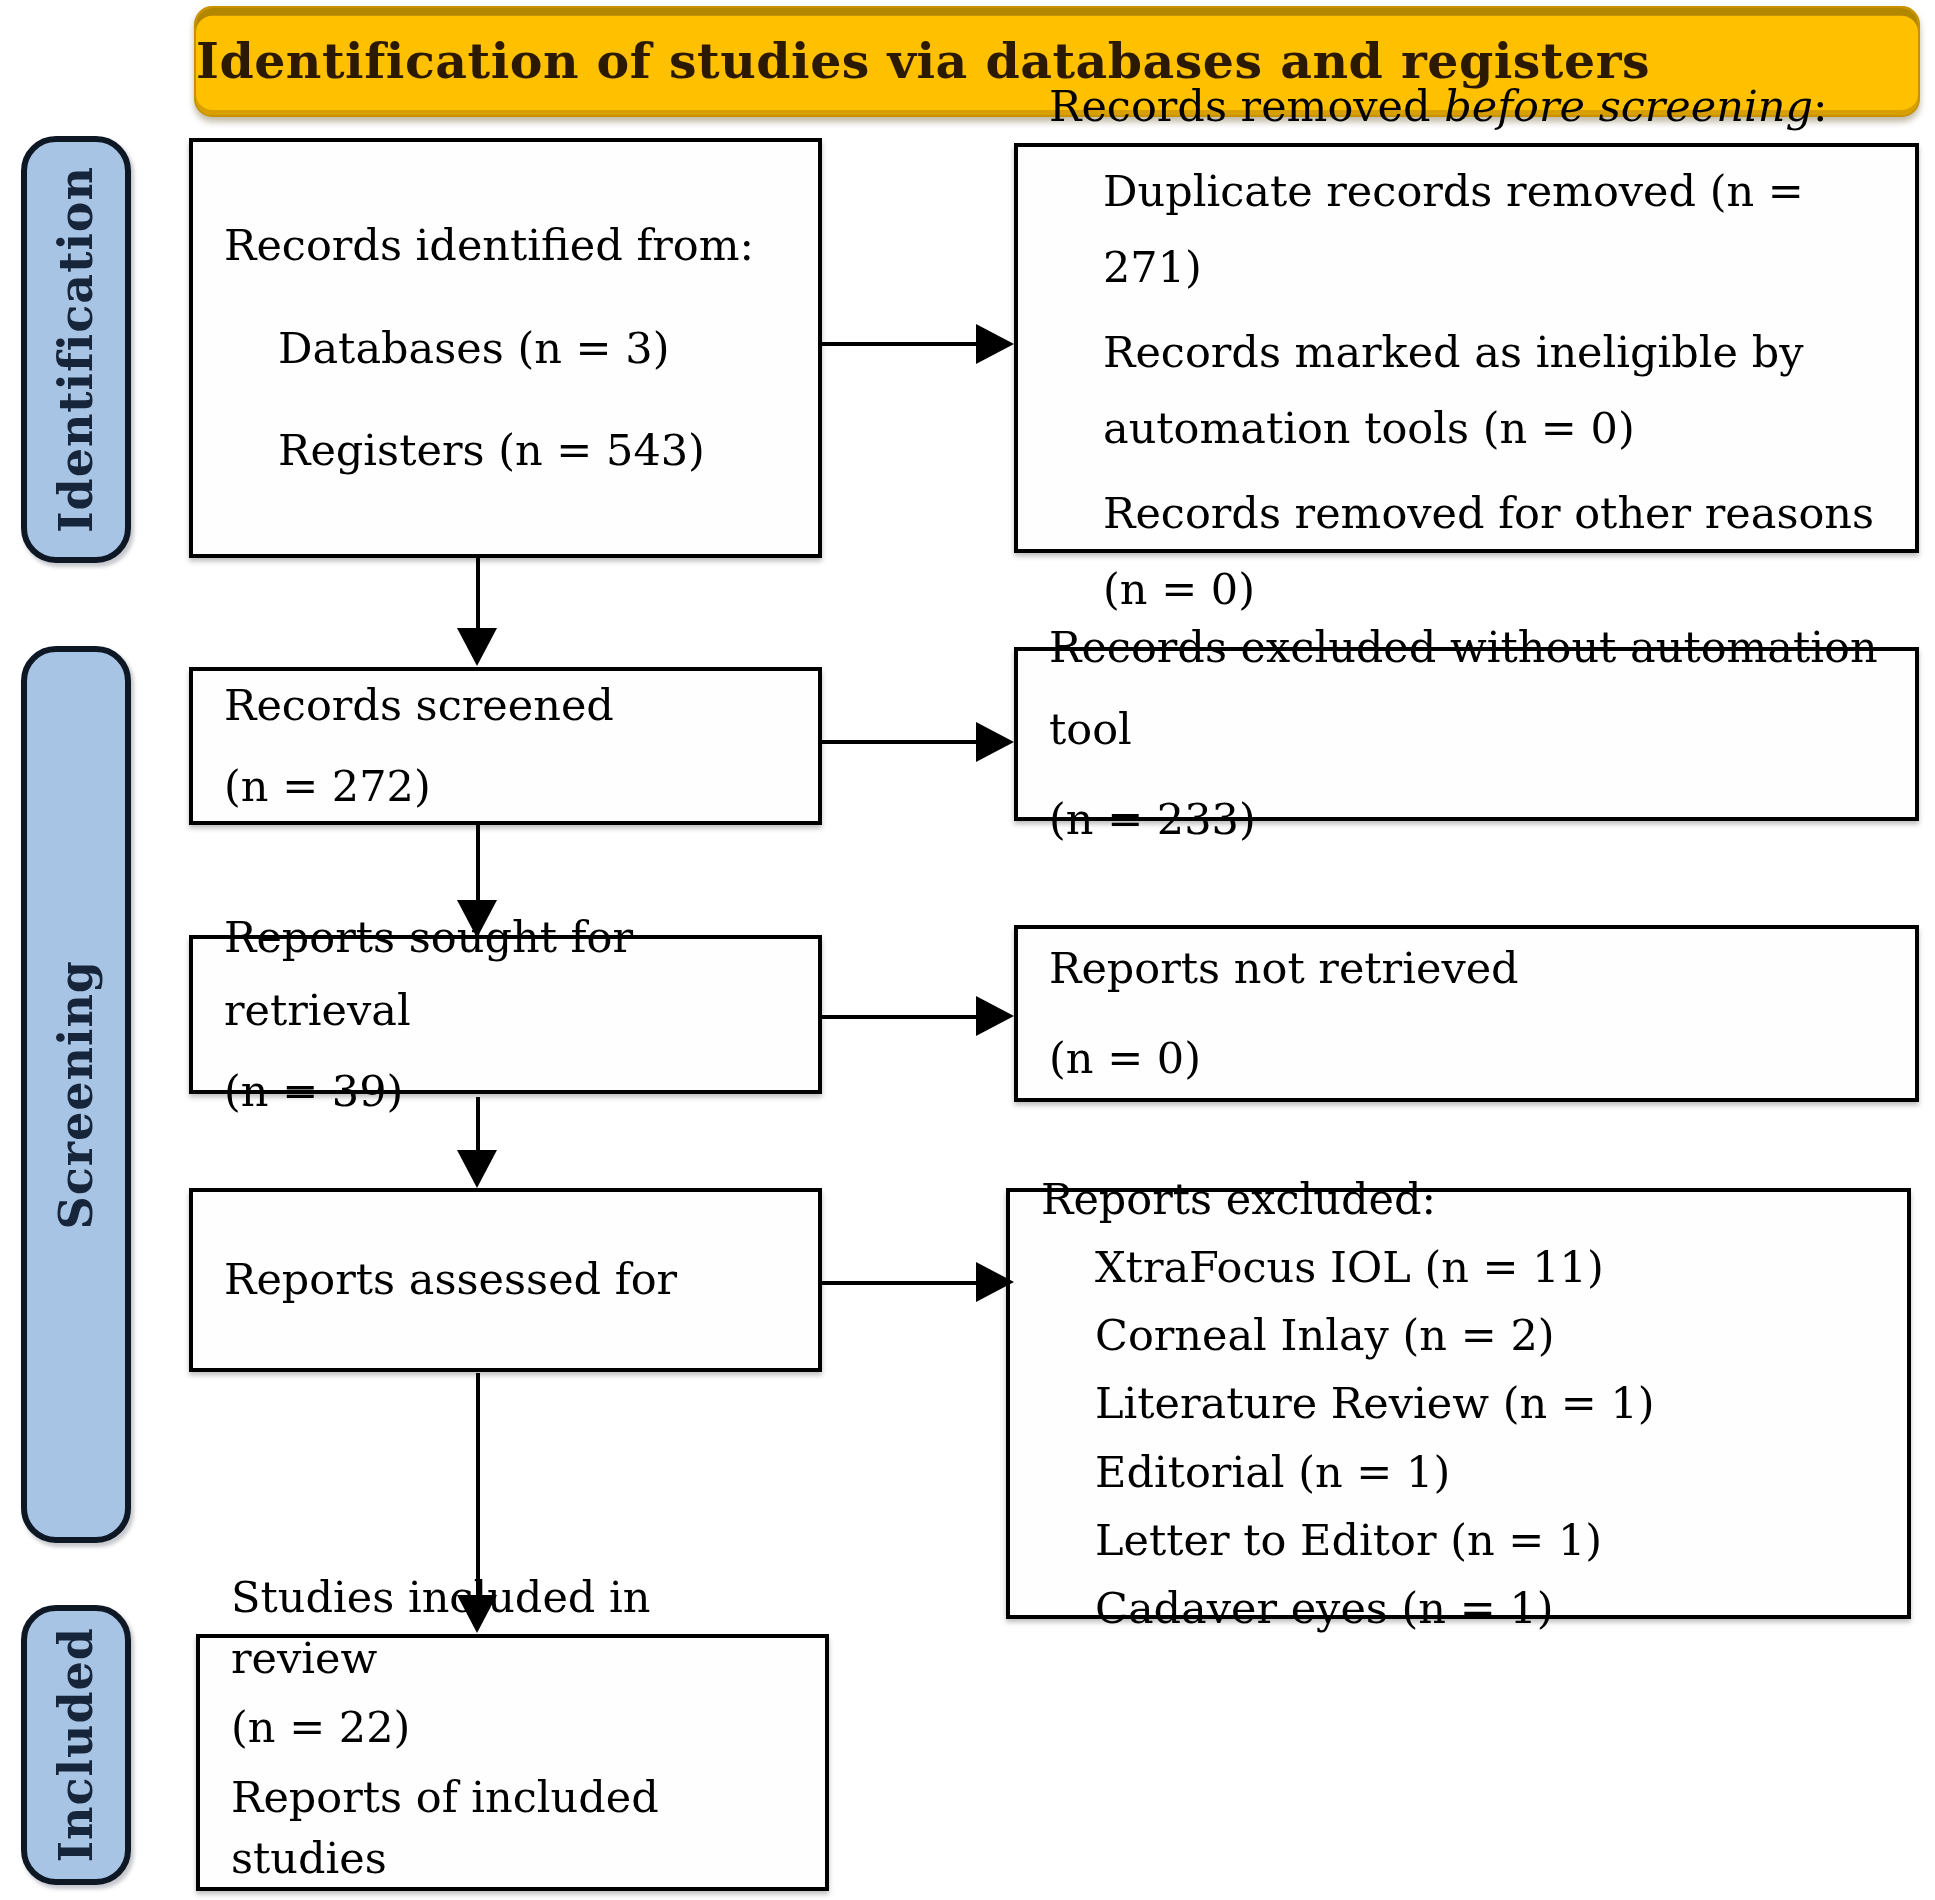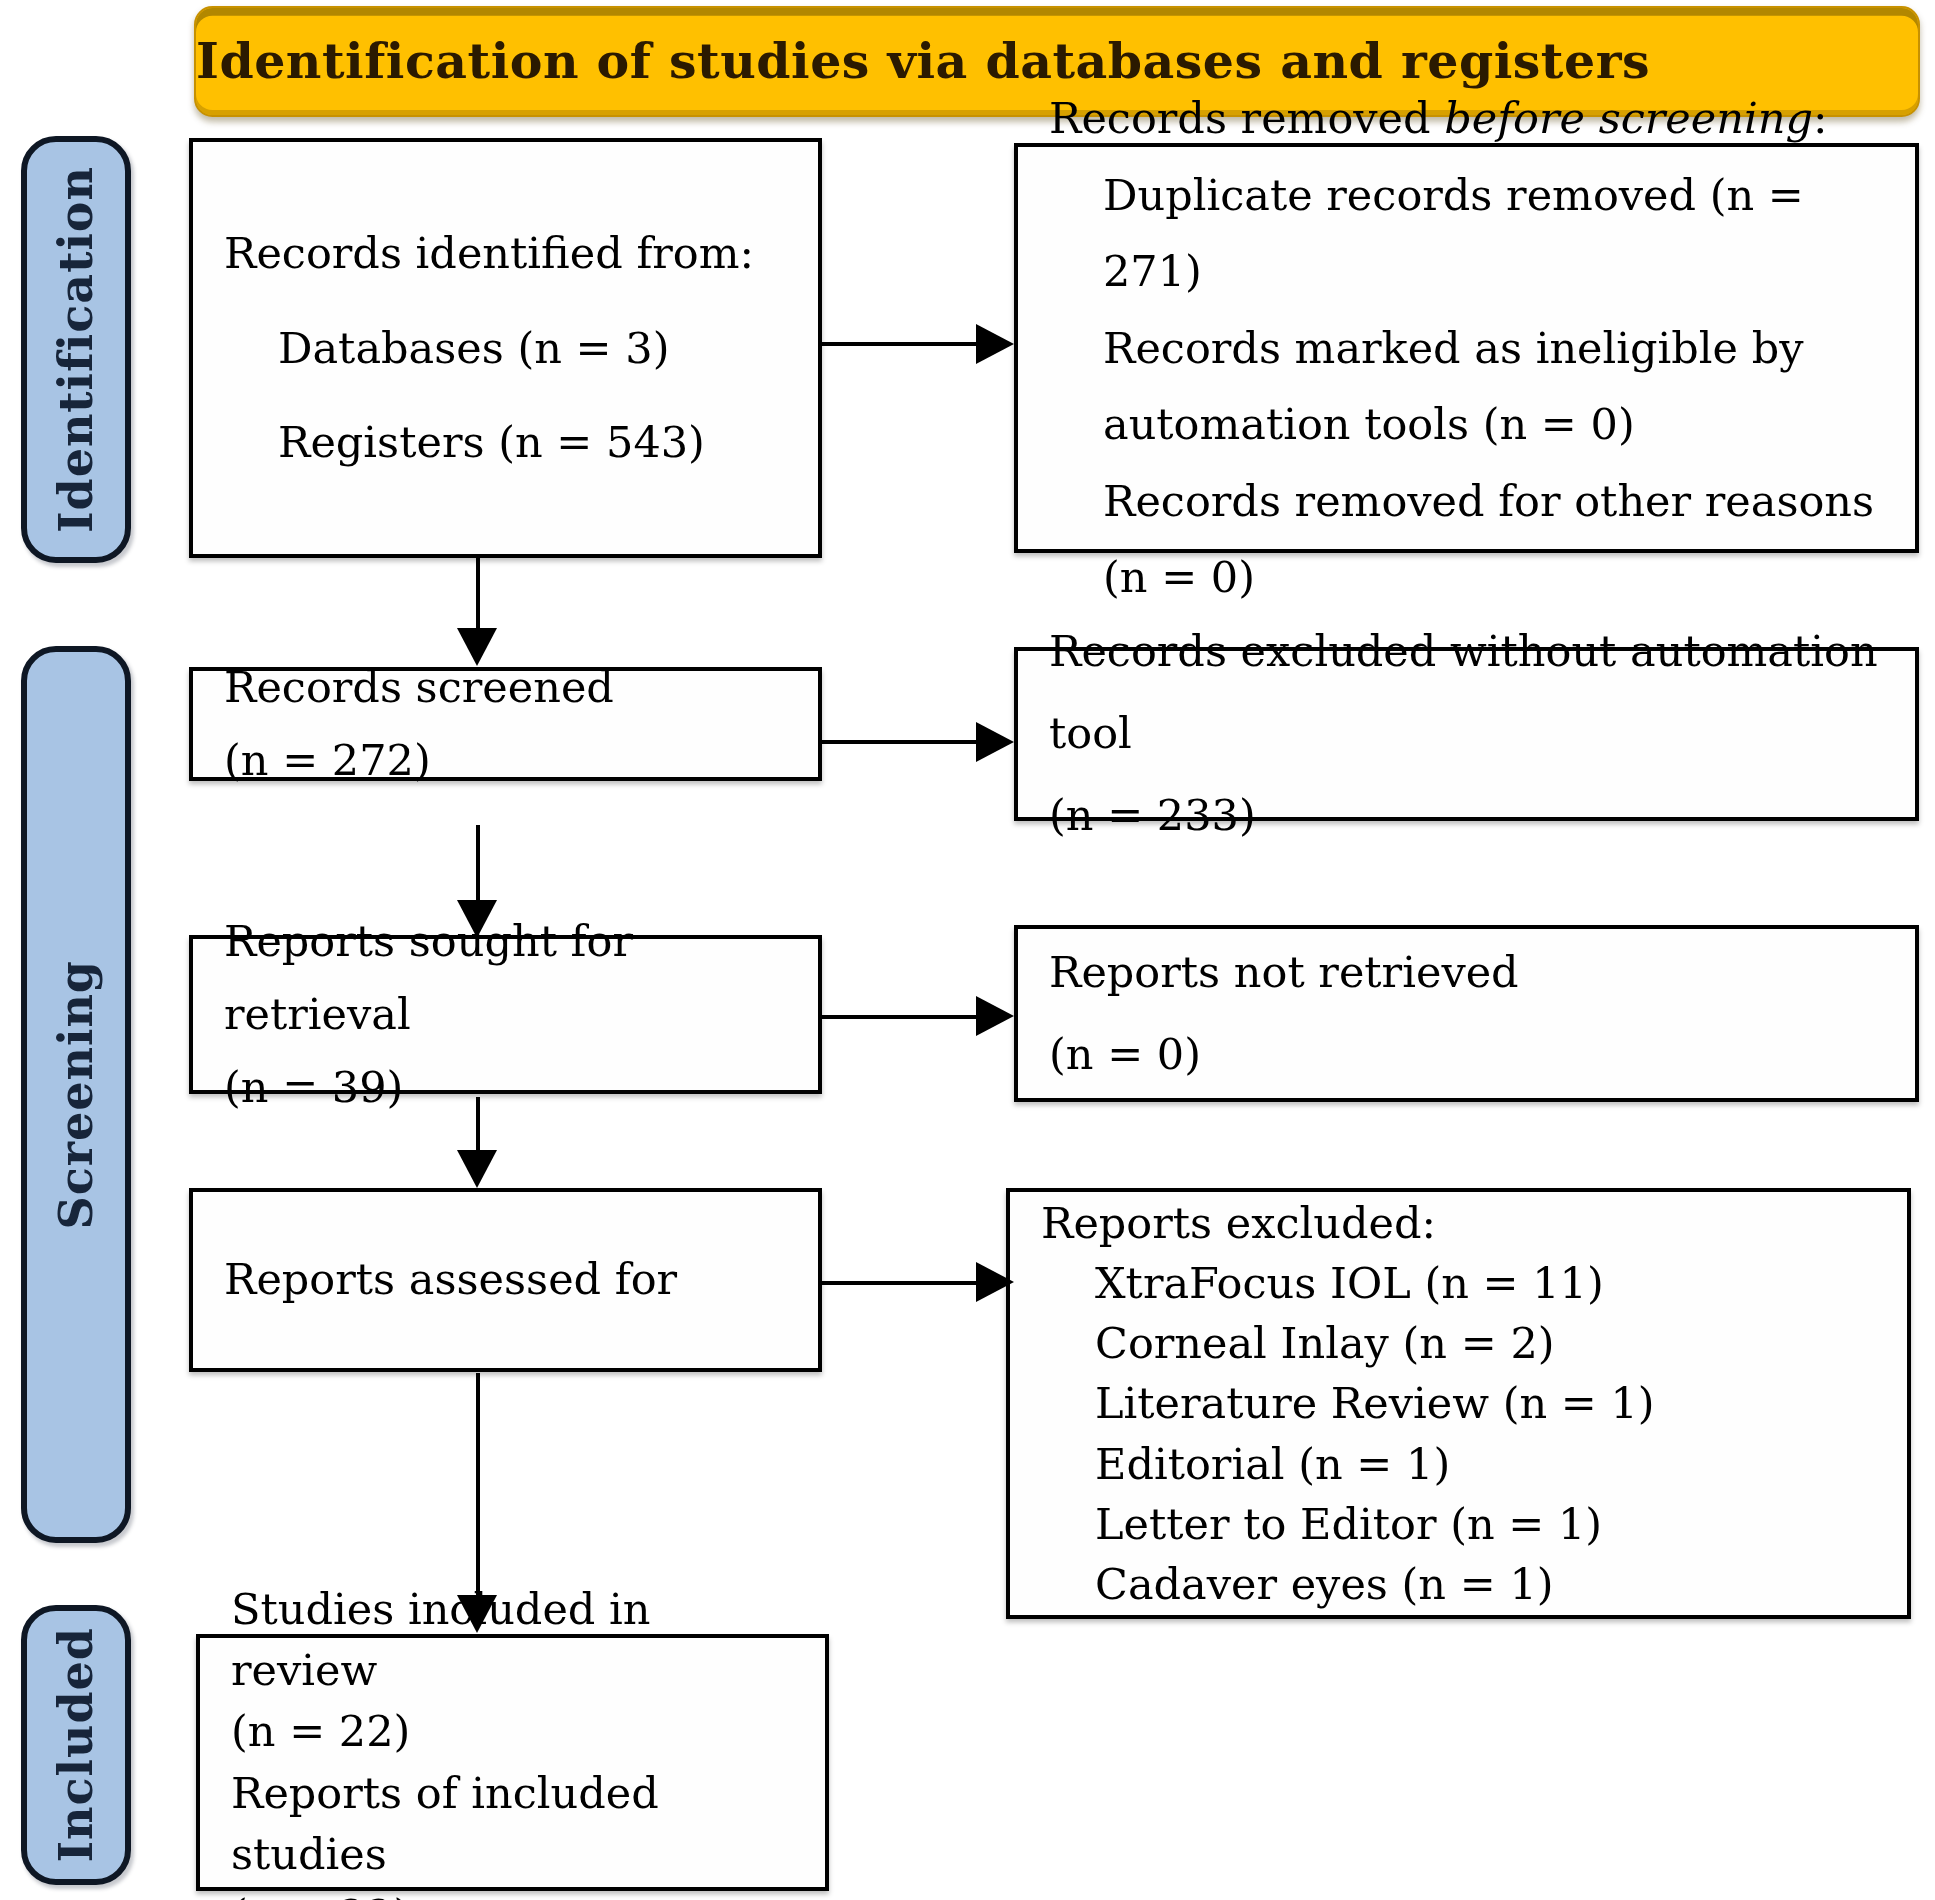--- a/index.html
+++ b/index.html
@@ -36,26 +36,27 @@
   }
   #stage-identification{top:136px;height:427px;}
   #stage-screening{top:646px;height:897px;}
   #stage-included{top:1605px;height:280px;}
   
   .fbox{
     position:absolute;background:var(--box-fill);border:4.9px solid var(--box-border);
     box-sizing:border-box;display:flex;flex-direction:column;justify-content:center;
     padding:4.9px 19.4px 4.9px 31px;font-size:43px;line-height:1.7;
     box-shadow:0 3.9px 4.9px rgba(0,0,0,.25);
+    gap:8px;
   }
   .fbox .indent{padding-left:54px;}
   .it{font-style:italic;}
   #box-records-identified{left:189px;top:138px;width:633px;height:420px;line-height:2.2;}
   #box-records-removed{left:1014px;top:143px;width:905px;height:410px;line-height:1.78;}
-  #box-records-screened{left:189px;top:667px;width:633px;height:114px;line-height:1.7;}
+  #box-records-screened{left:189px;top:667px;width:633px;height:158px;line-height:1.7;}
   #box-records-excluded{left:1014px;top:647px;width:905px;height:174px;line-height:1.9;}
   #box-reports-sought{left:189px;top:935px;width:633px;height:159px;line-height:1.7;}
   #box-reports-not-retrieved{left:1014px;top:925px;width:905px;height:177px;line-height:1.9;}
   #box-reports-assessed{left:189px;top:1188px;width:633px;height:184px;line-height:1.9;}
   #box-reports-excluded{left:1006px;top:1188px;width:905px;height:431px;line-height:1.4;}
   #box-studies-included{left:196px;top:1634px;width:633px;height:257px;line-height:1.42;}
   
   .hline{position:absolute;height:3.9px;background:var(--arrow);}
   .vline{position:absolute;width:3.9px;background:var(--arrow);}
   .tri-right{position:absolute;width:0;height:0;border-top:20.4px solid transparent;border-bottom:20.4px solid transparent;border-left:38px solid var(--arrow);}

